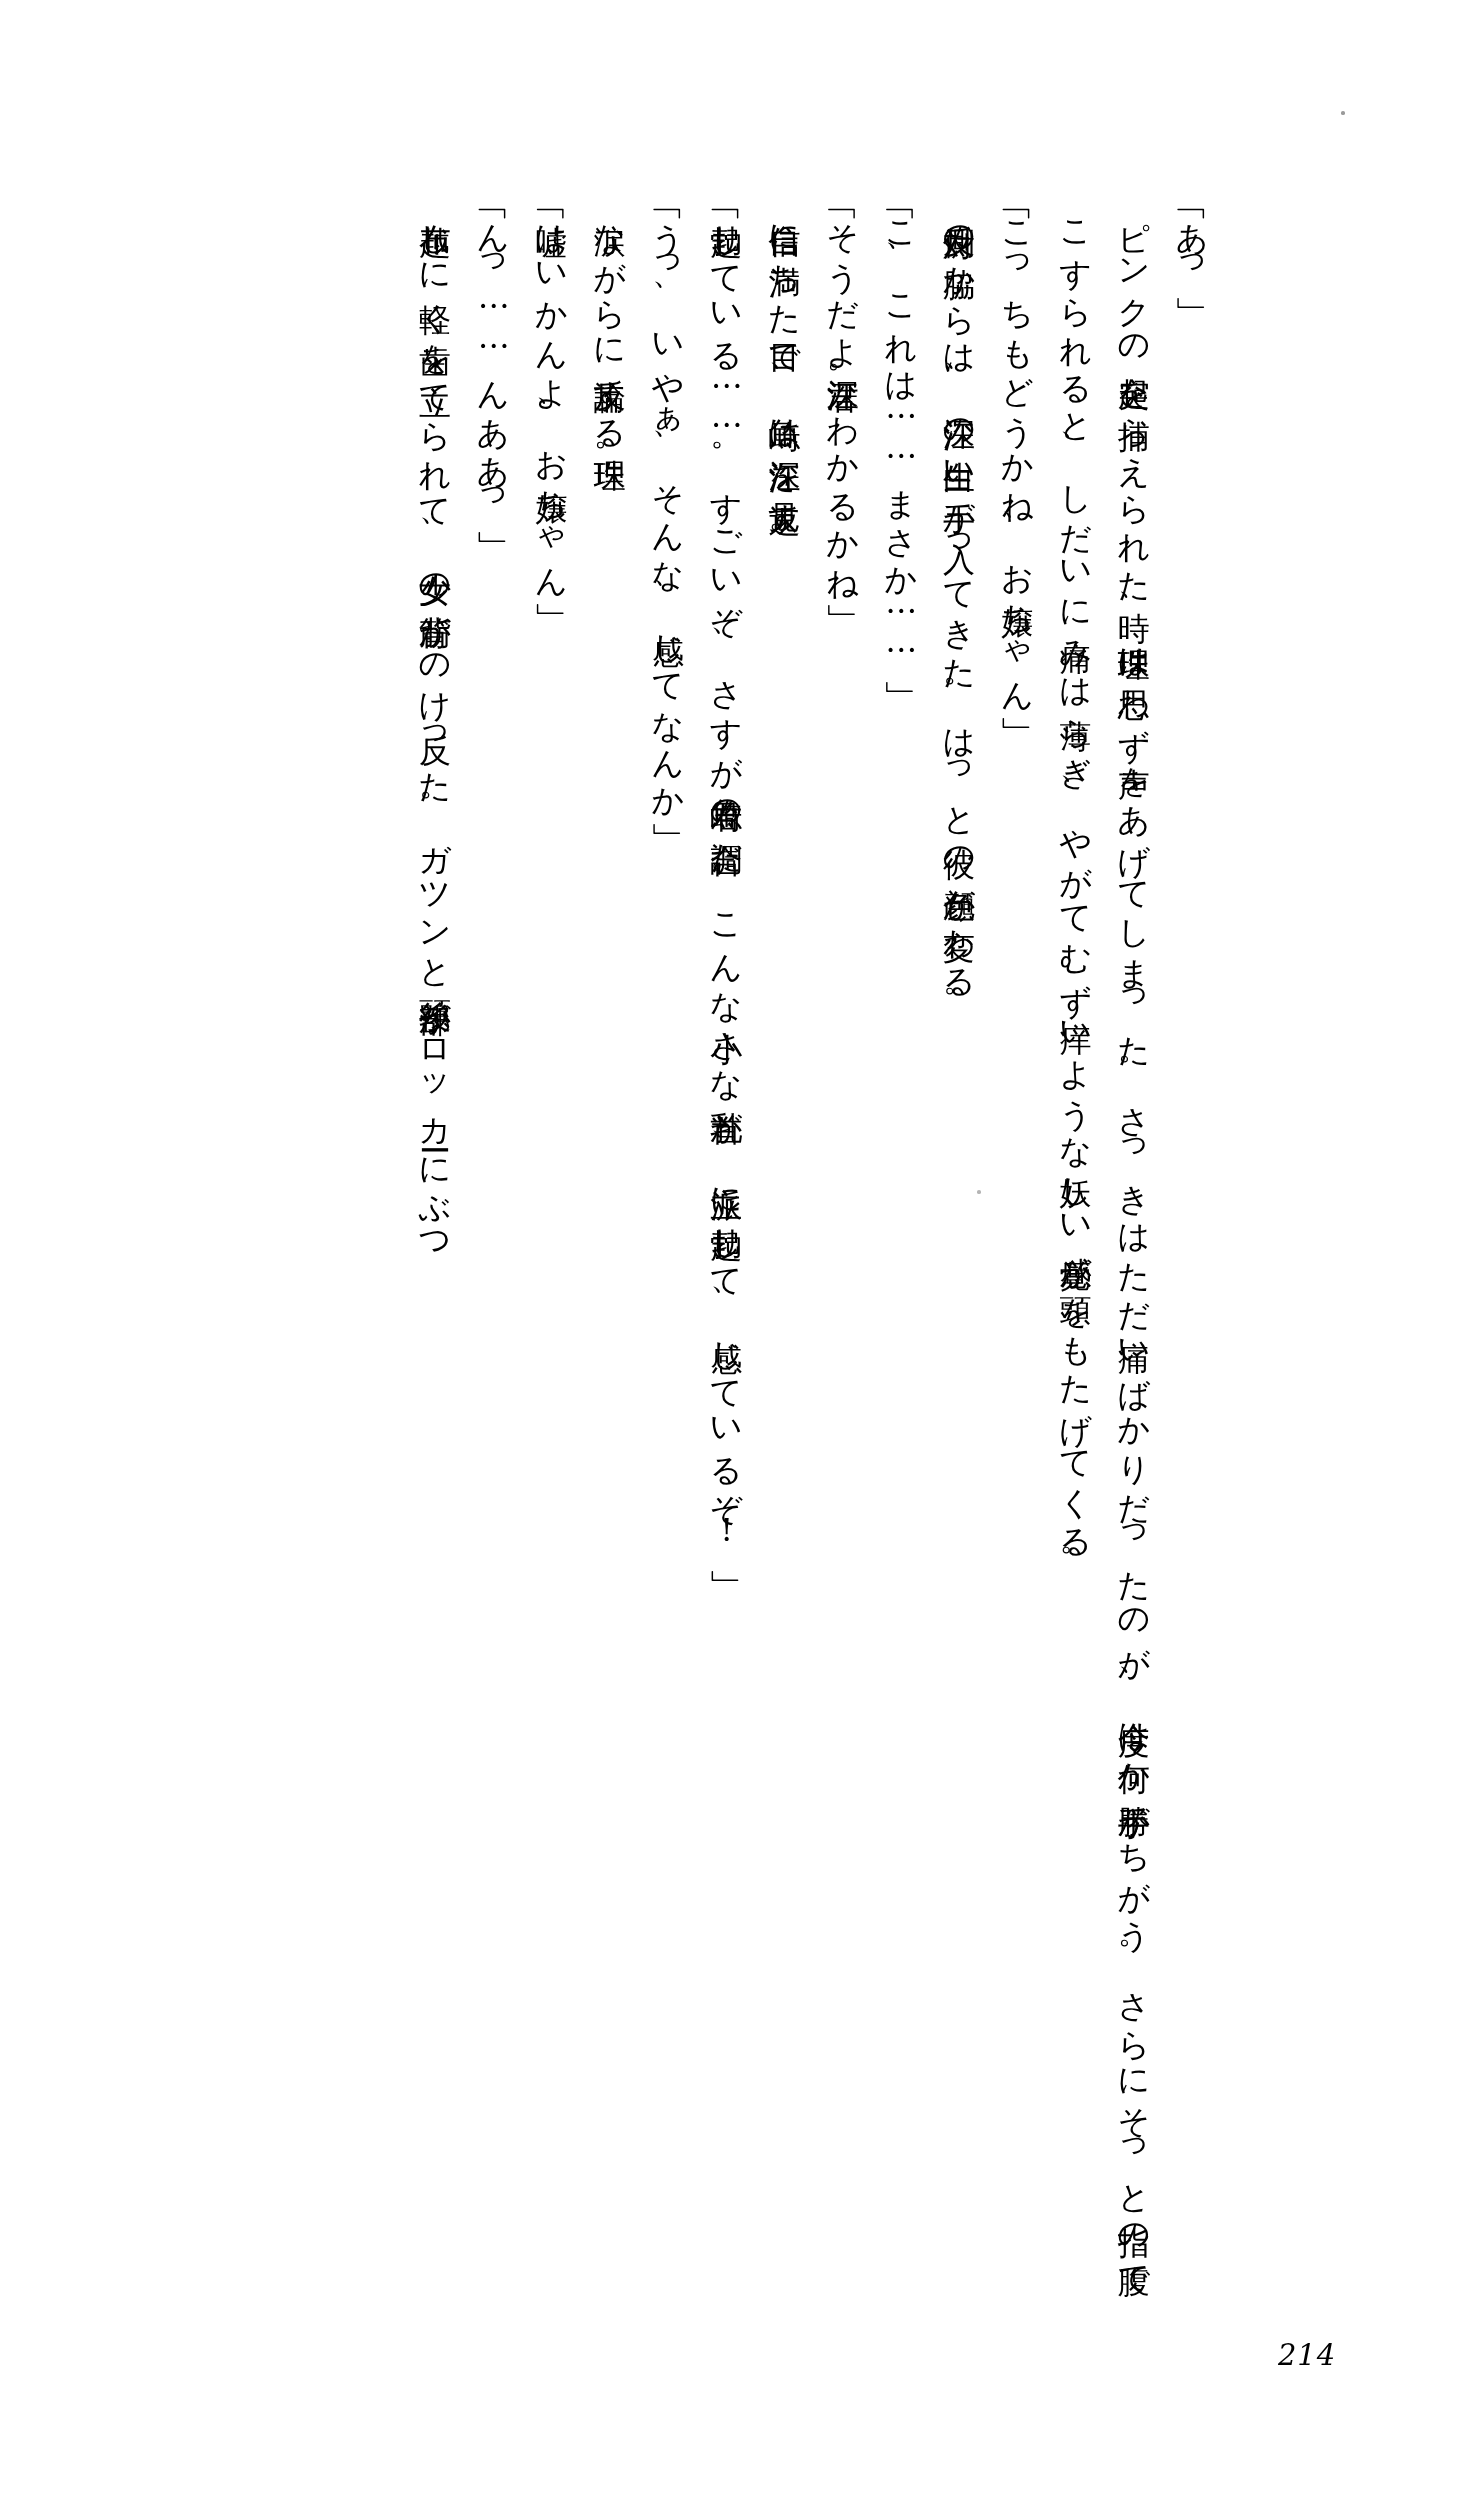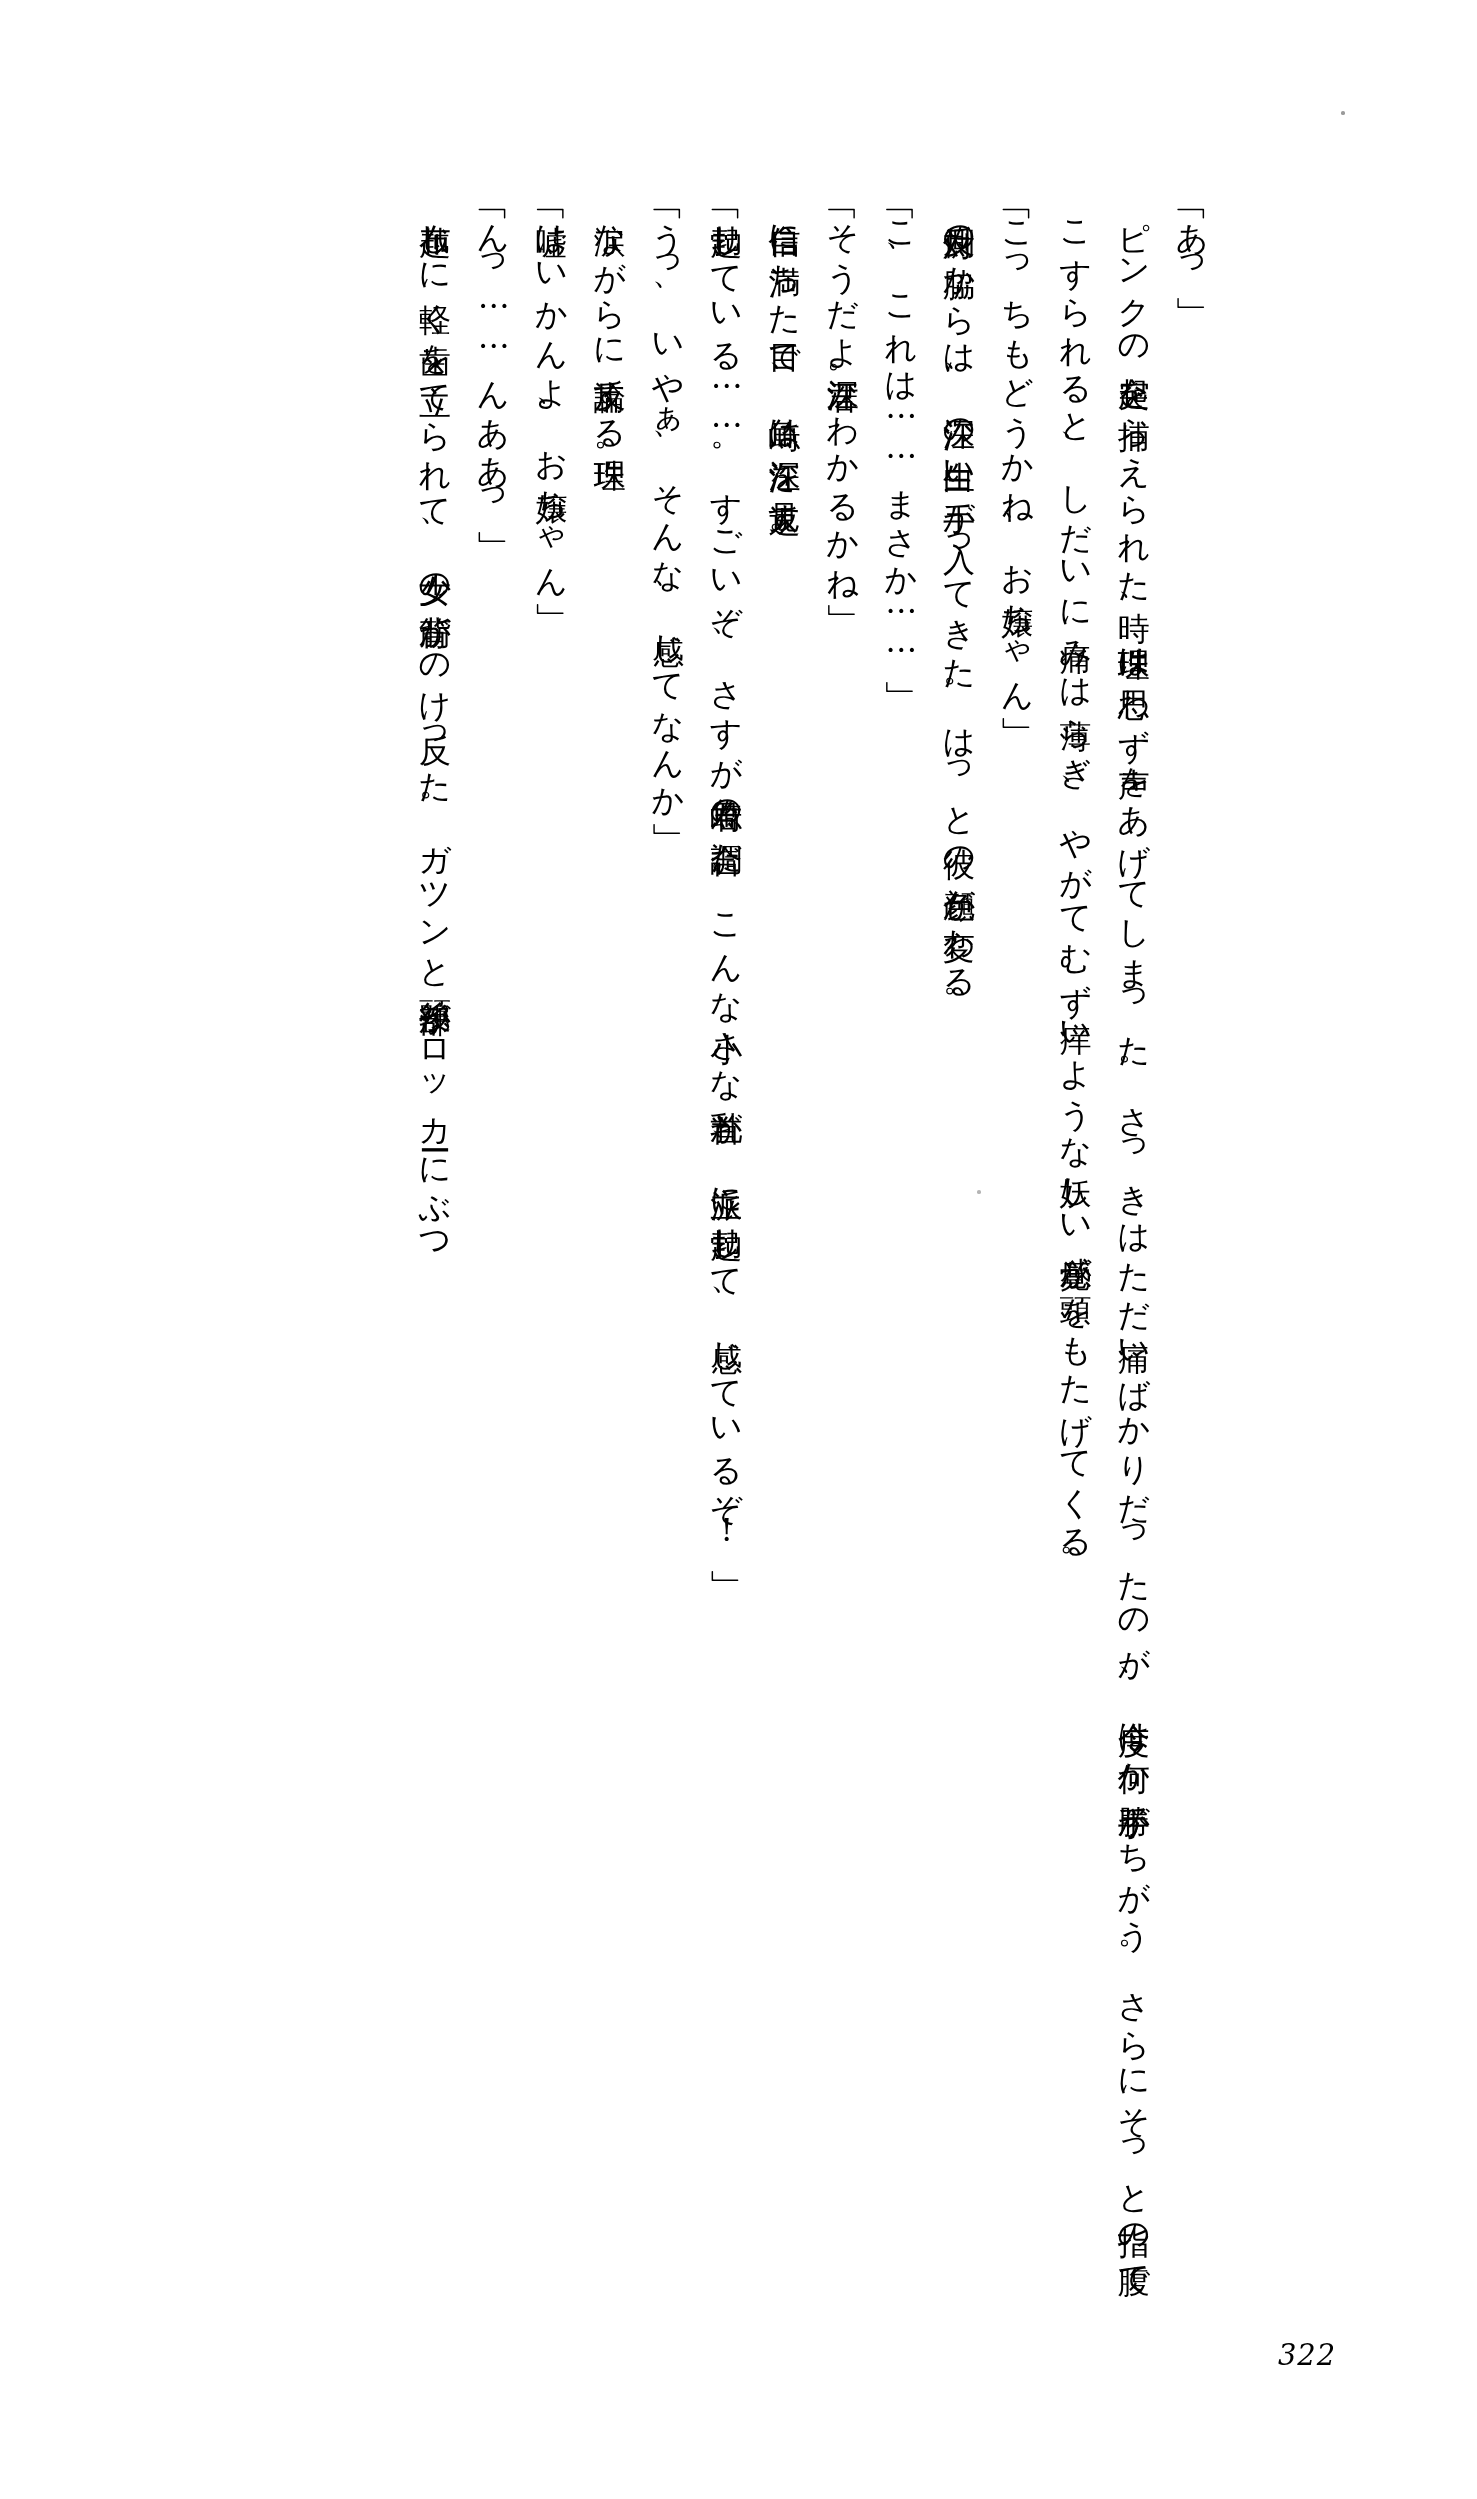--- a/index.html
+++ b/index.html
@@ -94,16 +94,16 @@
 「そうだよ深江君。わかるかね」
 自信に満ちた目で、魚崎は深江を見返す。
 「勃起している……。すごいぞ、さすが魚崎君の調合だ。こんな小さな乳首が、立派に勃起して、感じているぞ!」
 「うっ、いやぁ、そんな、感じてなんか」
 涙ながらに反論する珠理。
 「嘘はいかんよ、お嬢ちゃん」
 「んっ……んああっ」
 布越しに軽く歯を立てられて、少女の背筋がのけ反った。ガツンと後頭部がロッカーにぶつ</p>
   </div>
 
-  <div class="page-number">322</div>
+  <div class="page-number">214</div>
 
 </div>
 
 
 </body></html>

